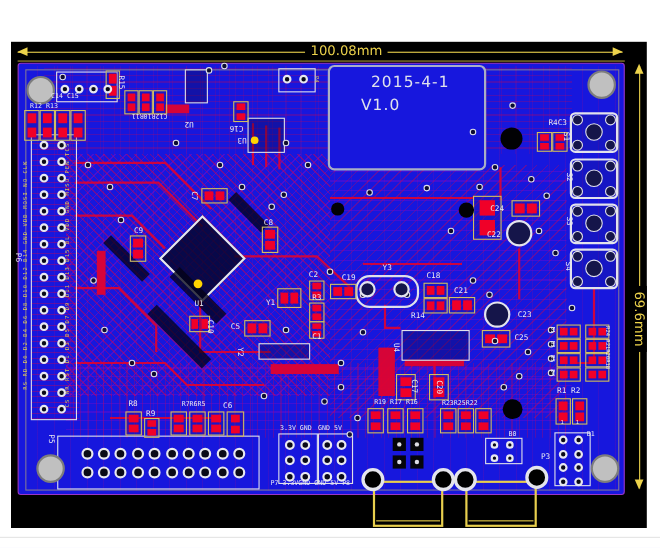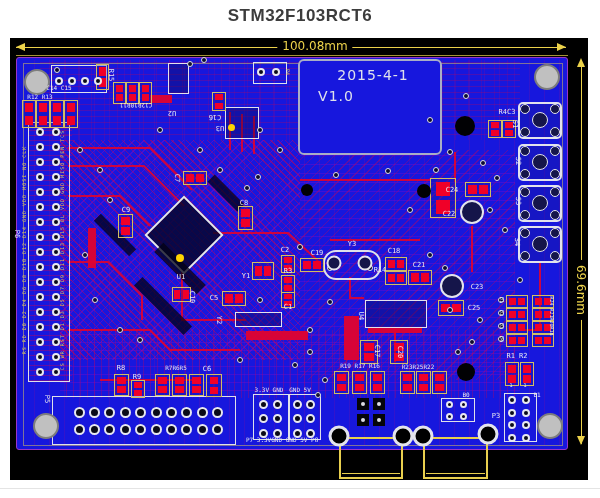--- a/index.html
+++ b/index.html
@@ -70,21 +70,20 @@
   .dimline{position:absolute;background:#ecd24b;z-index:8;}
   .dimtxt{position:absolute;background:#000;padding:0 5px;transform:translate(-50%,-50%);z-index:9;
        color:#ecd24b;font-size:12px;}
   .arr{position:absolute;width:0;height:0;z-index:9;}
   .pageline{position:absolute;left:0;top:488px;width:600px;height:1px;background:#e4e4e4;}
 </style>
 </head>
 <body>
 
 <div id="screen">
-  <div class="title">STM32F103RCT6</div>
 
   <div class="frame"></div>
   <div class="board"></div>
   <div class="binner"></div>
 
   <div class="tex texA"></div>
   <div class="tex texB"></div>
   <div class="tex texC"></div>
   <div class="tex texD"></div>
   <div class="tex texE"></div>
@@ -115,21 +114,21 @@
       <rect x="246" y="331" width="62" height="9"></rect>
         <rect x="344" y="316" width="15" height="44"></rect>
       <rect x="150" y="95" width="22" height="8"></rect>
         <rect x="88" y="228" width="8" height="40"></rect>
       <rect x="368" y="327" width="54" height="6"></rect>
     </g>
   </svg>
 
   <div class="sd"></div>
   <span class="bdate" style="left:373px;top:75px">2015-4-1</span>
-  <span class="bver" style="left:336px;top:96px">V1.0</span>
+  <span class="bver" style="left:346px;top:96px">V1.0</span>
 
   <div class="mcu"></div>
   <div class="ydot" style="left:176px;top:254px;width:8px;height:8px"></div>
   <div class="chip" style="left:168px;top:63px;width:19px;height:29px"></div>
   <div class="chip" style="left:225px;top:107px;width:32px;height:30px"></div>
   <div class="ydot" style="left:228px;top:124px;width:7px;height:7px"></div>
   <div class="chip" style="left:365px;top:300px;width:60px;height:26px"></div>
   <div class="chip" style="left:235px;top:312px;width:45px;height:13px"></div>
   <div class="xtal"></div>
   <div class="xpad" style="left:334px;top:263px"></div>
@@ -152,21 +151,21 @@
       <div class="lbl" style="left: 517px; top: 201px; font-size: 7px; transform: translate(-50%, -50%) rotate(90deg);">S3</div>
       <div class="lbl" style="left: 516px; top: 242px; font-size: 7px; transform: translate(-50%, -50%) rotate(90deg);">S4</div>
       <div class="lbl" style="left: 452px; top: 190px; font-size: 7px; transform: translate(-50%, -50%) rotate(0deg);">C24</div>
       <div class="lbl" style="left: 449px; top: 214px; font-size: 7px; transform: translate(-50%, -50%) rotate(0deg);">C22</div>
       <div class="lbl" style="left: 477px; top: 287px; font-size: 7px; transform: translate(-50%, -50%) rotate(0deg);">C23</div>
       <div class="lbl" style="left: 474px; top: 308px; font-size: 7px; transform: translate(-50%, -50%) rotate(0deg);">C25</div>
       <div class="lbl" style="left: 317px; top: 253px; font-size: 7px; transform: translate(-50%, -50%) rotate(0deg);">C19</div>
       <div class="lbl" style="left: 352px; top: 244px; font-size: 7px; transform: translate(-50%, -50%) rotate(0deg);">Y3</div>
       <div class="lbl" style="left: 394px; top: 251px; font-size: 7px; transform: translate(-50%, -50%) rotate(0deg);">C18</div>
       <div class="lbl" style="left: 419px; top: 265px; font-size: 7px; transform: translate(-50%, -50%) rotate(0deg);">C21</div>
-      <div class="lbl" style="left: 380px; top: 270px; font-size: 7px; transform: translate(-50%, -50%) rotate(0deg);">R14</div>
+      <div class="lbl" style="left: 380px; top: 288px; font-size: 7px; transform: translate(-50%, -50%) rotate(0deg);">R14</div>
       <div class="lbl" style="left: 285px; top: 250px; font-size: 7px; transform: translate(-50%, -50%) rotate(0deg);">C2</div>
       <div class="lbl" style="left: 288px; top: 271px; font-size: 7px; transform: translate(-50%, -50%) rotate(0deg);">R3</div>
       <div class="lbl" style="left: 288px; top: 307px; font-size: 7px; transform: translate(-50%, -50%) rotate(0deg);">C1</div>
       <div class="lbl" style="left: 176px; top: 178px; font-size: 7px; transform: translate(-50%, -50%) rotate(90deg);">C7</div>
       <div class="lbl" style="left: 126px; top: 210px; font-size: 7px; transform: translate(-50%, -50%) rotate(0deg);">C9</div>
       <div class="lbl" style="left: 244px; top: 203px; font-size: 7px; transform: translate(-50%, -50%) rotate(0deg);">C8</div>
       <div class="lbl" style="left: 181px; top: 277px; font-size: 7px; transform: translate(-50%, -50%) rotate(0deg);">U1</div>
       <div class="lbl" style="left: 191px; top: 297px; font-size: 7px; transform: translate(-50%, -50%) rotate(90deg);">C10</div>
       <div class="lbl" style="left: 214px; top: 298px; font-size: 7px; transform: translate(-50%, -50%) rotate(0deg);">C5</div>
       <div class="lbl" style="left: 246px; top: 276px; font-size: 7px; transform: translate(-50%, -50%) rotate(0deg);">Y1</div>

